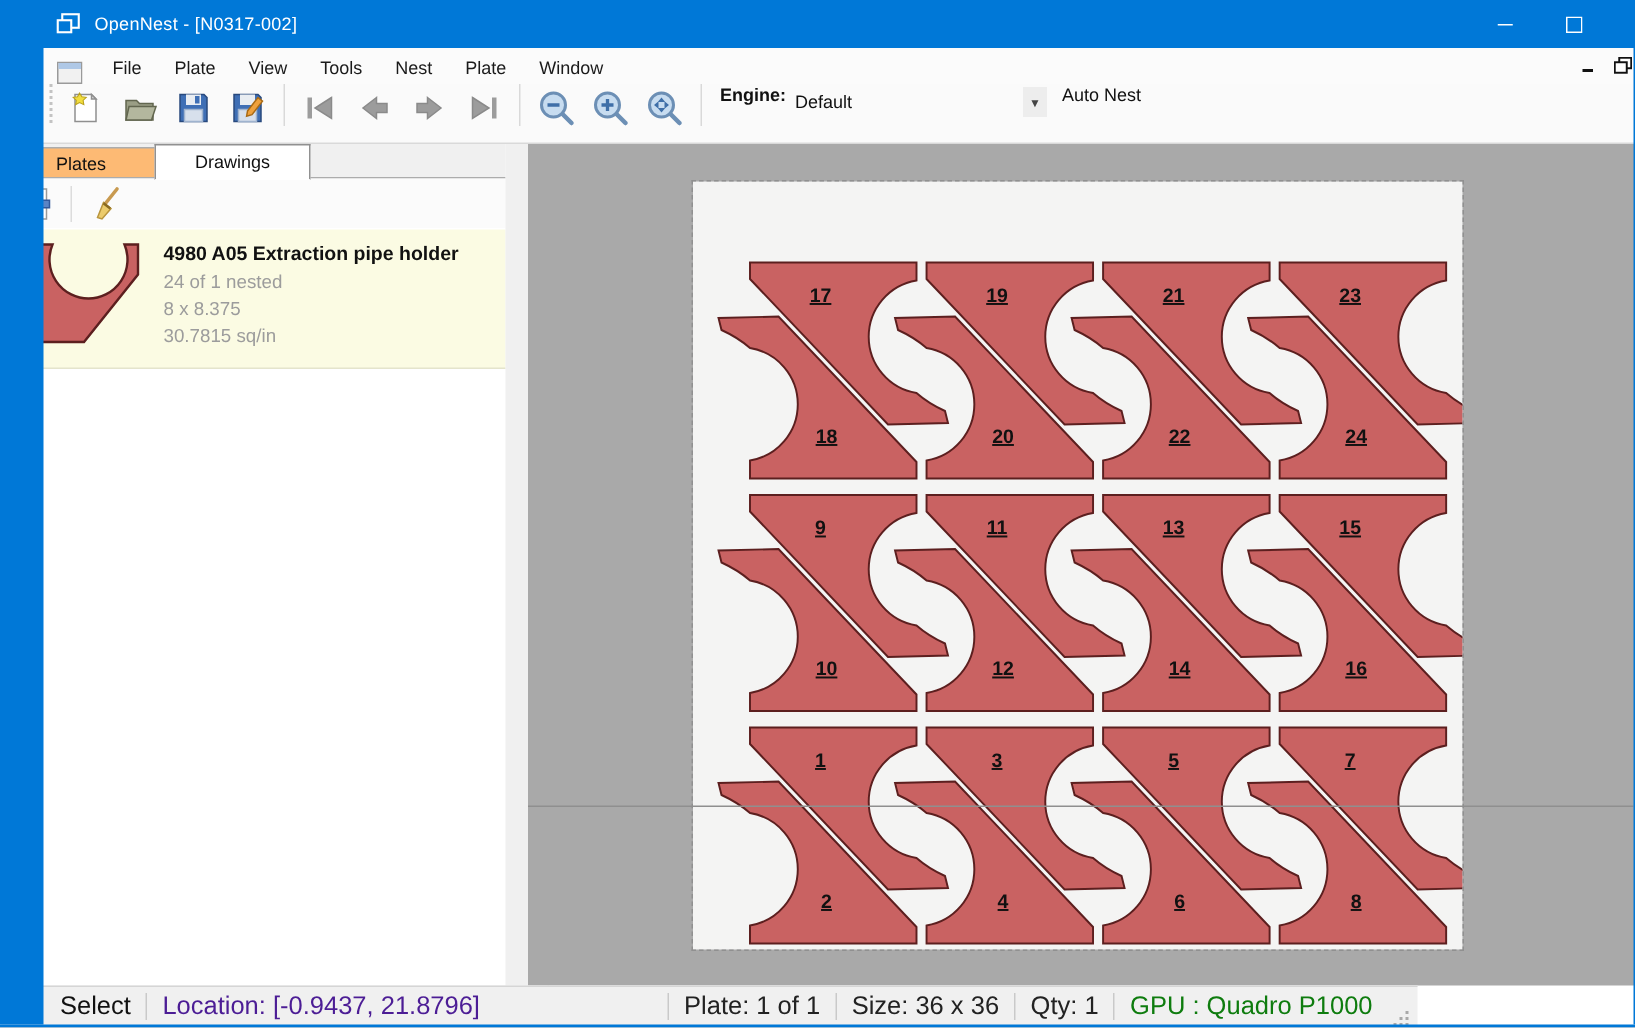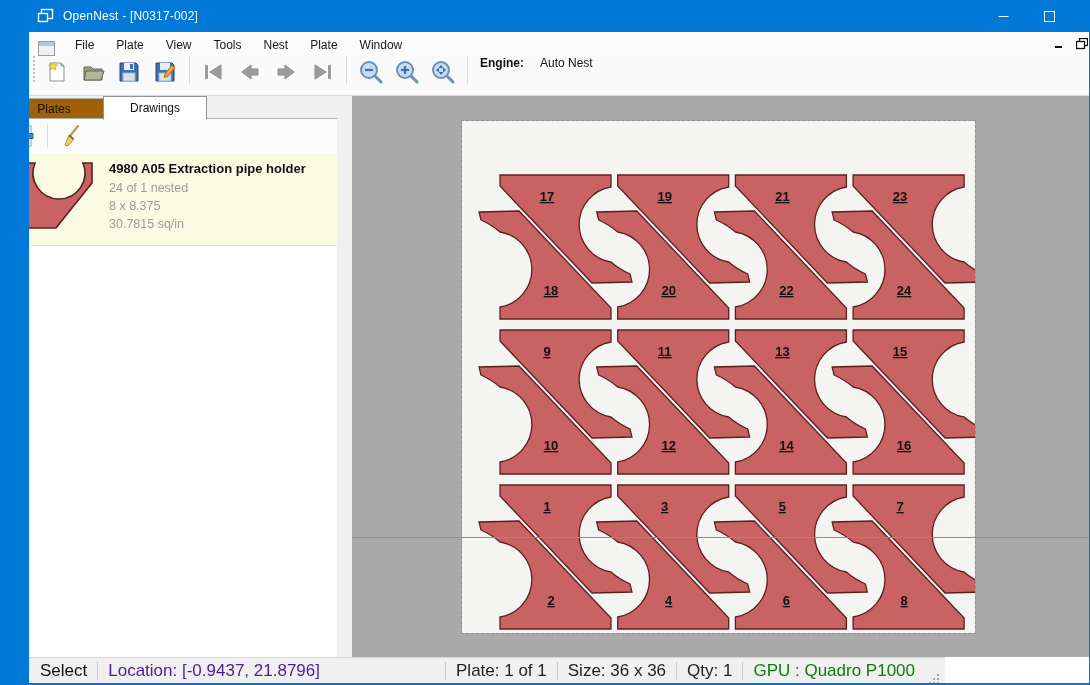--- a/index.html
+++ b/index.html
@@ -28,21 +28,21 @@
   .tbbtn{width:34px;height:32px;display:flex;align-items:center;justify-content:center;margin:0 1px;}
   .tbsep{width:1px;height:28px;background:#D9D9D9;margin:0 6px;}
   .enginelabel{font-size:12px;font-weight:bold;color:#111;margin:0 6px 0 6px;}
   .enginecombo{display:flex;align-items:center;width:168px;height:24px;}
   .enginevalue{font-size:12px;color:#111;flex:1;}
   .comboarrow{width:16px;height:20px;background:#EDEDED;display:flex;align-items:center;justify-content:center;font-size:8px;color:#444;}
   .autonest{font-size:12px;color:#111;margin-left:10px;}
   
   .sidebar{left:1px;top:96px;width:336px;height:561px;background:#FFFFFF;border-right:1px solid #D5D5D5;}
   .tabstrip{position:absolute;left:0;top:0;width:336px;height:22px;background:#F0F0F0;border-bottom:1px solid #ACACAC;}
-  .tab{position:absolute;top:2px;height:19px;display:flex;align-items:center;justify-content:center;font-size:12px;color:#111;background:#a16207;border:1px solid #ACACAC;border-bottom:none;}
+  .tab{position:absolute;top:2px;height:19px;display:flex;align-items:center;justify-content:center;font-size:12px;color:#111;background:#fdba74;border:1px solid #ACACAC;border-bottom:none;}
   .tab.plates{left:2px;width:100px;}
   .tab.drawings{left:102px;width:102px;top:0px;height:22px;background:#FFFFFF;border:1px solid #919191;border-bottom:1px solid #FFFFFF;z-index:2;}
   .paneltoolbar{position:absolute;left:0;top:23px;width:336px;height:33px;background:#FBFBFB;display:flex;align-items:center;}
   .ptbtn{width:30px;height:28px;display:flex;align-items:center;justify-content:center;margin-left:8px;}
   .ptsep{width:1px;height:24px;background:#DCDCDC;margin-left:8px;}
   .drawitem{position:absolute;left:0;top:57px;width:336px;height:92px;background:var(--item-bg);border-bottom:1px solid #E4E4CC;}
   .thumb{position:absolute;left:18px;top:8px;}
   .itemtitle{position:absolute;left:108px;top:8px;font-size:13px;font-weight:bold;color:#111;}
   .itemline{position:absolute;left:108px;font-size:12.5px;color:#9C9C9C;}
   .il1{top:28px;} .il2{top:46px;} .il3{top:64px;}
@@ -211,20 +211,24 @@
     <svg width="26" height="26" viewBox="0 0 26 26">
       <circle cx="11" cy="11" r="8" fill="#C7DCF0" stroke="#6C8FB5" stroke-width="2"></circle>
       <line x1="17" y1="17" x2="23" y2="23" stroke="#6C8FB5" stroke-width="3" stroke-linecap="round"></line>
       <path d="M11,6 l2.5,3 h-5 z M11,16 l-2.5,-3 h5 z M6,11 l3,-2.5 v5 z M16,11 l-3,2.5 v-5 z" fill="#3F6FA8"></path>
     </svg>
   </div>
 
   <div class="tbsep"></div>
 
   <span class="enginelabel">Engine:</span>
+  <div class="enginecombo">
+    <span class="enginevalue">Default</span>
+    <span class="comboarrow">▼</span>
+  </div>
   <span class="autonest">Auto Nest</span>
 </div>
 
 <div class="abs sidebar">
   <div class="tabstrip">
     <div class="tab plates">Plates</div>
     <div class="tab drawings">Drawings</div>
   </div>
   <div class="paneltoolbar">
     <div class="ptbtn">

